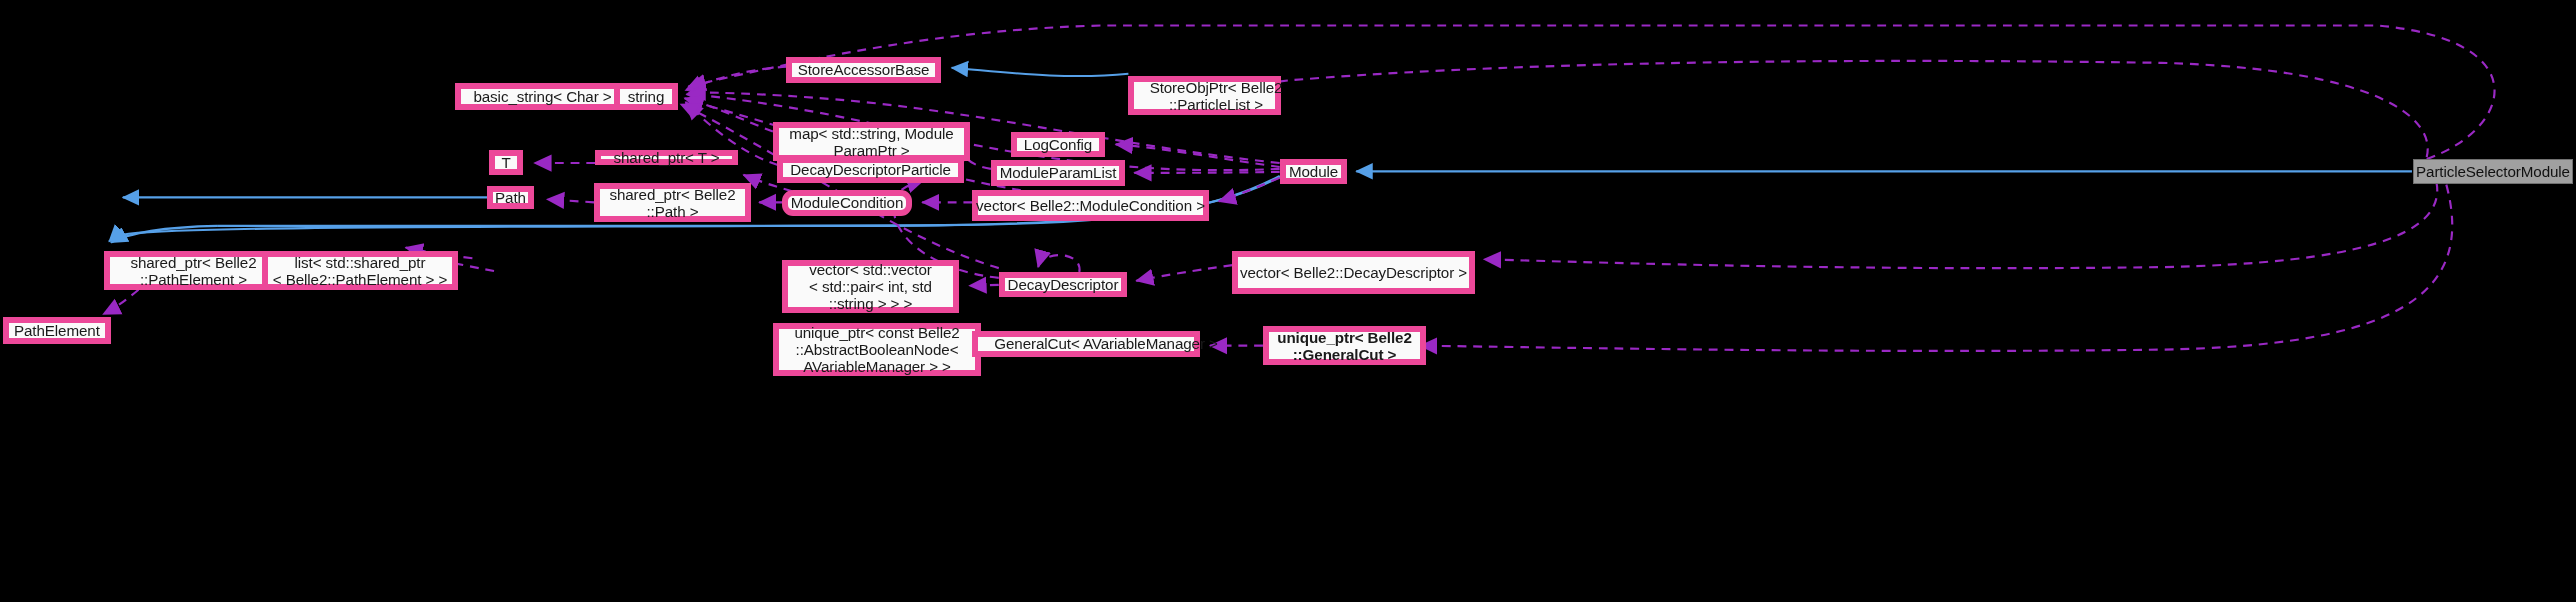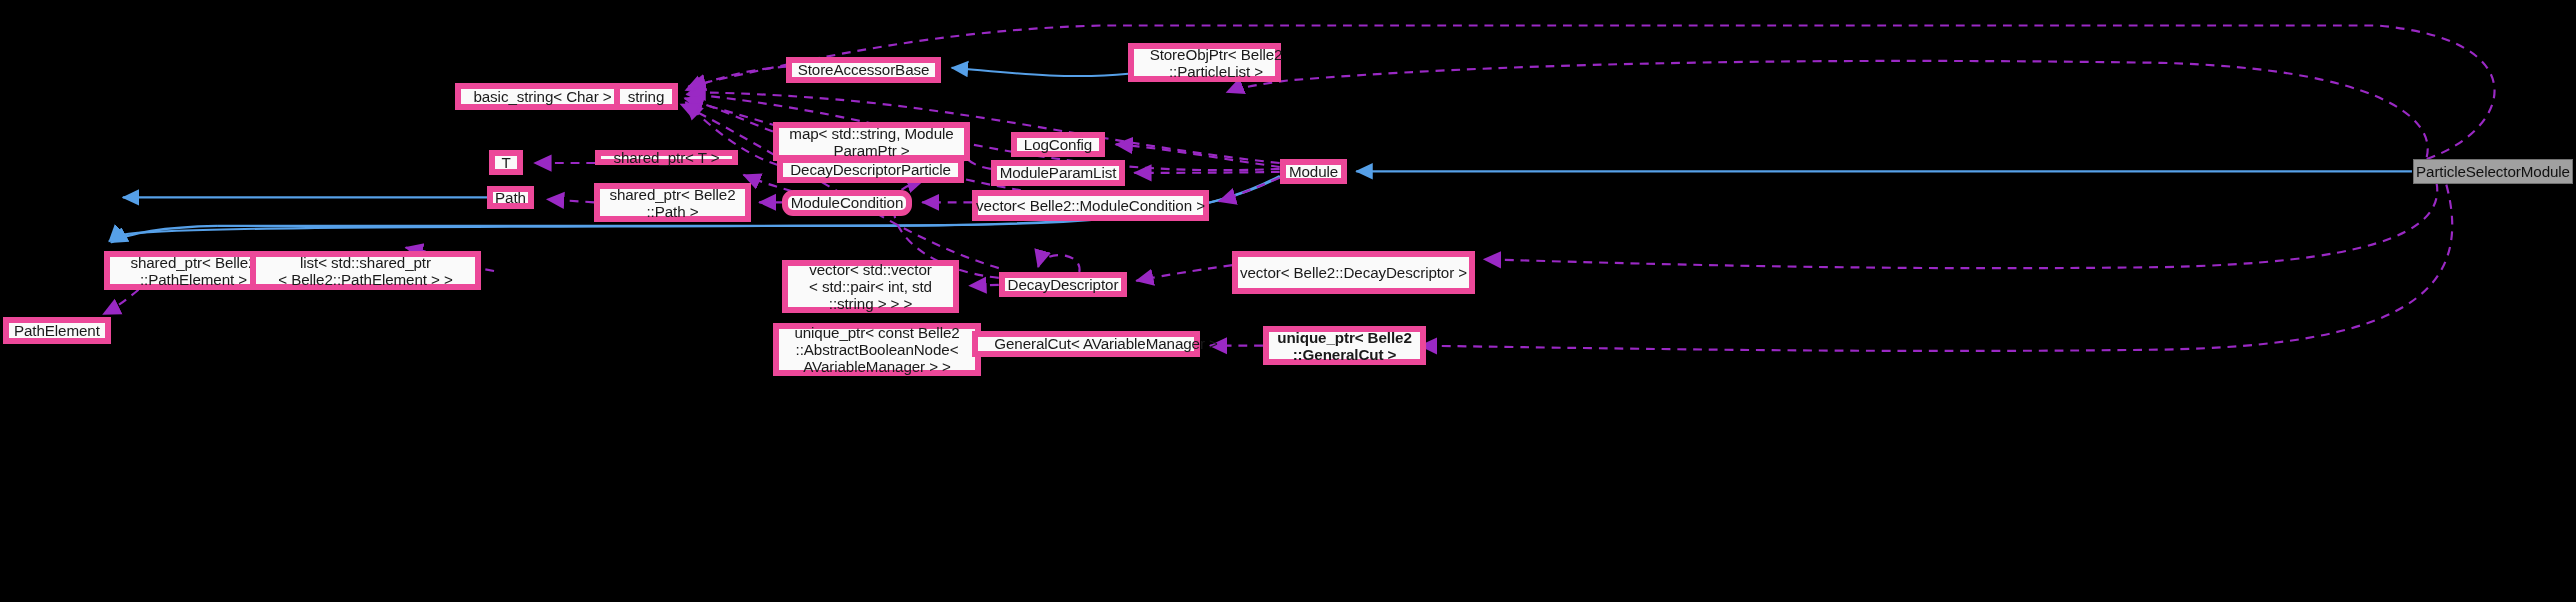--- a/index.html
+++ b/index.html
@@ -134,21 +134,21 @@
 
       <path d="M480,263 C440,258 420,254 412,252"></path>
 
       <path d="M900,212 C840,206 790,192 756,178"></path>
     </g>
   </svg>
 
 <div class="node" style="left: 2.9px; top: 317px; width: 108px; height: 26.5px;"><span class="node-label">PathElement</span></div>
     <div class="node" style="left: 104px; top: 251px; width: 179px; height: 39px;"><span class="node-label">shared_ptr&lt; Belle2
 ::PathElement &gt;</span></div>
-    <div class="node" style="left: 250px; top: 251px; width: 231px; height: 39px;"><span class="node-label">list&lt; std::shared_ptr
+    <div class="node" style="left: 262px; top: 251px; width: 196px; height: 39px;"><span class="node-label">list&lt; std::shared_ptr
 &lt; Belle2::PathElement &gt; &gt;</span></div>
     <div class="node" style="left: 455px; top: 83px; width: 175px; height: 26.5px;"><span class="node-label">basic_string&lt; Char &gt;</span></div>
     <div class="node" style="left: 614px; top: 83px; width: 64px; height: 26.5px;"><span class="node-label">string</span></div>
     <div class="node" style="left: 489px; top: 150px; width: 34px; height: 24.6px;"><span class="node-label">T</span></div>
     <div class="node" style="left: 487px; top: 186px; width: 47px; height: 23px;"><span class="node-label">Path</span></div>
     <div class="node" style="left: 595px; top: 150px; width: 143px; height: 15px;"><span class="node-label">shared_ptr&lt; T &gt;</span></div>
     <div class="node" style="left: 594px; top: 183px; width: 157px; height: 39px;"><span class="node-label">shared_ptr&lt; Belle2
 ::Path &gt;</span></div>
     <div class="node" style="left: 782px; top: 260px; width: 177px; height: 53px;"><span class="node-label">vector&lt; std::vector
 &lt; std::pair&lt; int, std
@@ -159,21 +159,21 @@
     <div class="node" style="left: 786px; top: 57px; width: 155px; height: 25.6px;"><span class="node-label">StoreAccessorBase</span></div>
     <div class="node" style="left: 773px; top: 122px; width: 197px; height: 39px;"><span class="node-label">map&lt; std::string, Module
 ParamPtr &gt;</span></div>
     <div class="node" style="left: 777px; top: 157px; width: 187px; height: 25.6px;"><span class="node-label">DecayDescriptorParticle</span></div>
     <div class="node" style="left: 782px; top: 190px; width: 130px; height: 25.6px; border-radius: 11px;"><span class="node-label">ModuleCondition</span></div>
     <div class="node" style="left: 999px; top: 272px; width: 128px; height: 24.6px;"><span class="node-label">DecayDescriptor</span></div>
     <div class="node" style="left: 972px; top: 331px; width: 228px; height: 25.6px; padding-left: 40px;"><span class="node-label">GeneralCut&lt; AVariableManager &gt;</span></div>
     <div class="node" style="left: 1011px; top: 132px; width: 94px; height: 24.6px;"><span class="node-label">LogConfig</span></div>
     <div class="node" style="left: 991px; top: 160px; width: 134px; height: 25.6px;"><span class="node-label">ModuleParamList</span></div>
     <div class="node" style="left: 972px; top: 190px; width: 237px; height: 31px;"><span class="node-label">vector&lt; Belle2::ModuleCondition &gt;</span></div>
-    <div class="node" style="left: 1128px; top: 43px; width: 153px; height: 39px; padding-left: 23px;"><span class="node-label">StoreObjPtr&lt; Belle2
+    <div class="node" style="left: 1128px; top: 76px; width: 153px; height: 39px; padding-left: 23px;"><span class="node-label">StoreObjPtr&lt; Belle2
 ::ParticleList &gt;</span></div>
     <div class="node" style="left: 1232px; top: 251px; width: 243px; height: 43px;"><span class="node-label">vector&lt; Belle2::DecayDescriptor &gt;</span></div>
     <div class="node" style="left: 1263px; top: 326px; width: 163px; height: 39px; font-weight: bold;"><span class="node-label">unique_ptr&lt; Belle2
 ::GeneralCut &gt;</span></div>
     <div class="node" style="left: 1280px; top: 159px; width: 67px; height: 24.6px;"><span class="node-label">Module</span></div>
     <div class="node highlight" style="left: 2413px; top: 159px; width: 160px; height: 24.6px;"><span class="node-label">ParticleSelectorModule</span></div>
   </div>
 
 
 </body></html>

